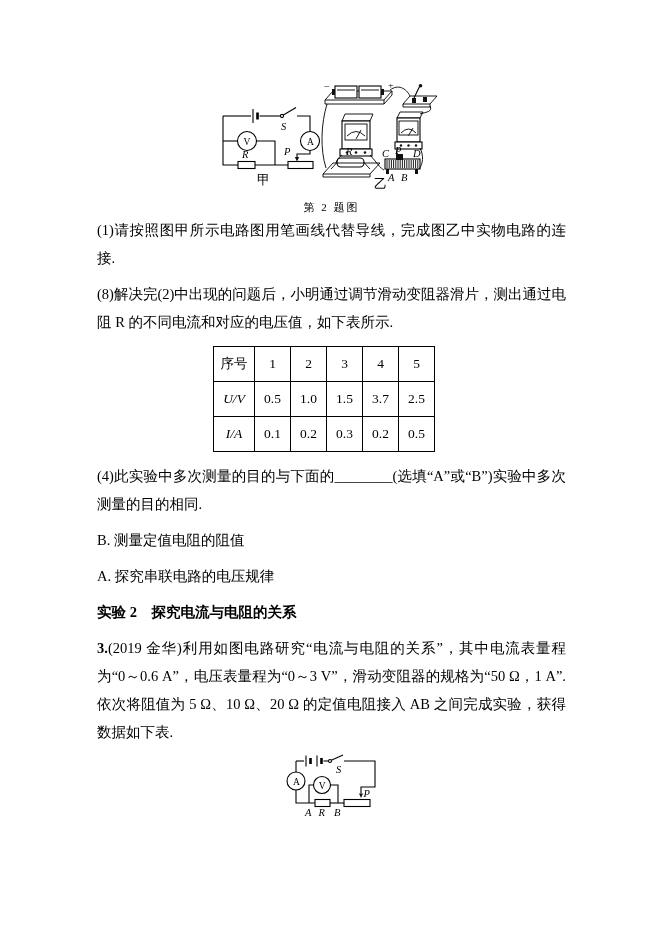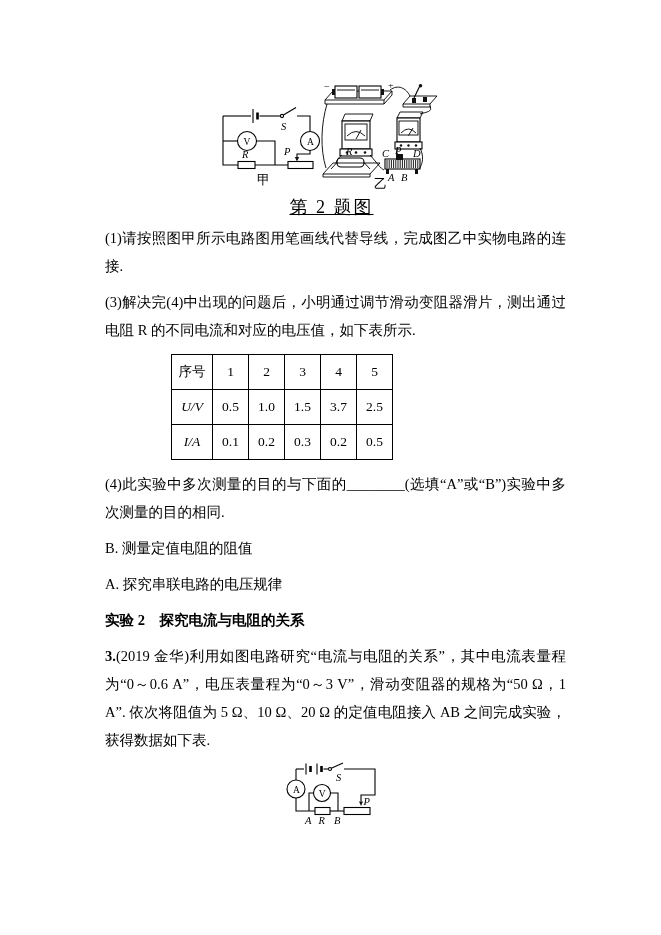--- a/index.html
+++ b/index.html
@@ -5,25 +5,25 @@
   html,body{margin:0;padding:0;background:#fff;}
   body{width:661px;height:935px;overflow:hidden;}
   .page{
     box-sizing:border-box;width:661px;height:935px;
     padding:84px 95px 0 97px;
     font-family:"Liberation Serif","DejaVu Serif",serif;
     color:#000;font-size:14.5px;background:#fff;
   }
   .fig-row{display:flex;align-items:flex-start;margin-left:98px;height:112px;}
   .fig-row svg{display:block;flex:0 0 auto;}
-  .caption{text-align:center;font-size:18px;line-height:18px;margin:2px 0 8px 0;letter-spacing:2px;text-decoration:underline;}
-  .para{margin:0 0 8px 8px;line-height:28px;text-align:justify;}
+  .caption{text-align:center;font-size:11px;line-height:18px;margin:2px 0 0 0;letter-spacing:2px;}
+  .para{margin:0 0 8px 0;line-height:28px;text-align:justify;}
   .para .num{font-weight:bold;}
   .heading{font-weight:bold;}
-  table.data{border-collapse:collapse;margin:10px 0 10px 74px;table-layout:fixed;border-radius:17px;}
+  table.data{border-collapse:collapse;margin:10px 0 10px 116px;table-layout:fixed;border-radius:17px;}
   table.data td{
     border:1px solid #000;text-align:center;vertical-align:middle;
     font-size:13.5px;height:34px;padding:0;
   }
   td.c0{width:40px;} td.cn{width:35px;}
   td.sym{font-style:italic;}
   .fig3{display:block;margin:6px 0 0 165px;}
   
   .wire{stroke:#000;stroke-width:1.1;fill:none;}
   .thin{stroke:#000;stroke-width:0.9;fill:none;}
@@ -147,21 +147,21 @@
         <path class="thin" d="M78,64 C76,68 77,70 79,71"></path>
         <path class="thin" d="M100,64 C104,72 103,80 99,85"></path>
       </g>
       <text class="figlab" x="54" y="104">乙</text>
     </svg>
   </div>
 
   <div class="caption">第 2 题图</div>
 
   <p class="para">(1)请按照图甲所示电路图用笔画线代替导线，完成图乙中实物电路的连接.</p>
-  <p class="para">(3)解决完(4)中出现的问题后，小明通过调节滑动变阻器滑片，测出通过电阻 R 的不同电流和对应的电压值，如下表所示.</p>
+  <p class="para">(8)解决完(2)中出现的问题后，小明通过调节滑动变阻器滑片，测出通过电阻 R 的不同电流和对应的电压值，如下表所示.</p>
 
   <table class="data">
     <tbody>
         <tr>
       <td class="c0">序号</td>
       <td class="cn">1</td>
       <td class="cn">2</td>
       <td class="cn">3</td>
       <td class="cn">4</td>
       <td class="cn">5</td>

